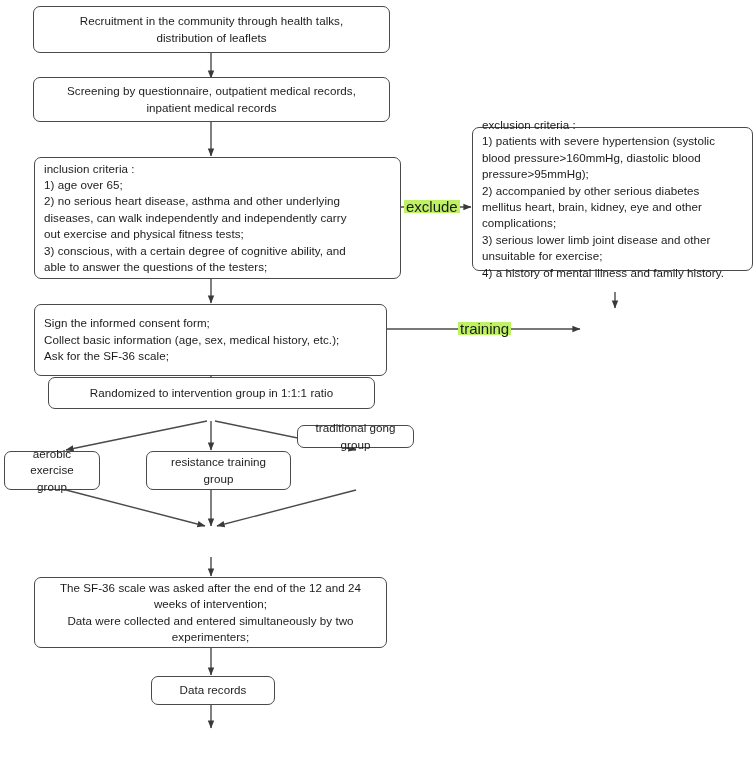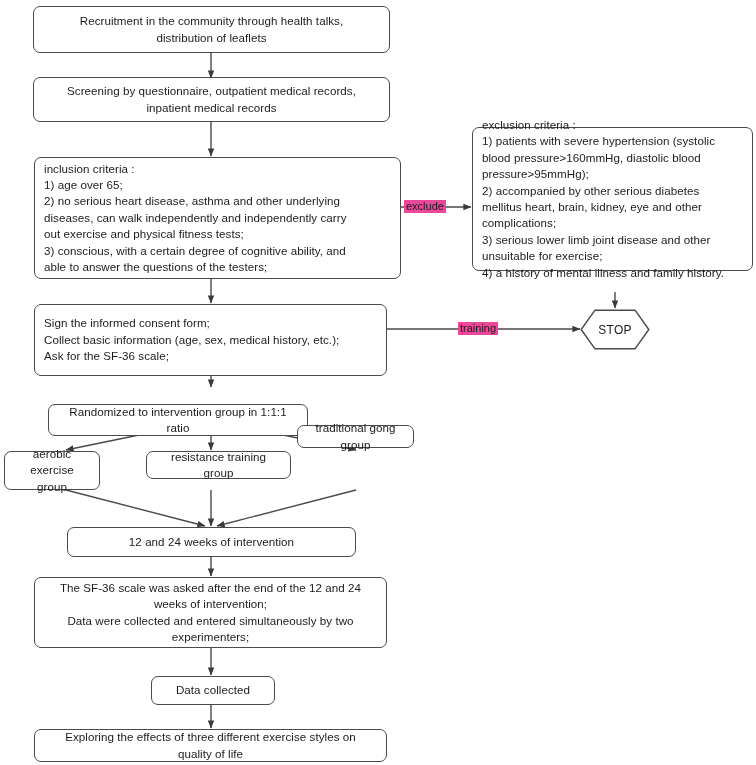--- a/index.html
+++ b/index.html
@@ -31,22 +31,22 @@
 
   .hexwrap{position:absolute;}
   .hexwrap .hexlabel{
     position:absolute;left:0;top:0;width:100%;height:100%;
     display:flex;align-items:center;justify-content:center;
     font-size:12px;letter-spacing:.2px;
   }
 
   .edgelabel{
     position:absolute;
-    font-size:11px;
-    background:#ec4899;
+    font-size:15px;
+    background:#bef264;
     padding:0 2px;
     white-space:nowrap;
     line-height:13px;
   }
 </style>
 </head>
 <body>
 
 <div id="chart">
 
@@ -124,59 +124,46 @@
   <div class="edgelabel" style="left:404px;top:200px;">exclude</div>
 
   <div class="node lft" style="left:34px;top:304px;width:353px;height:72px;">
     <div class="txt">Sign the informed consent form;
 Collect basic information (age, sex, medical history, etc.);
 Ask for the SF-36 scale;</div>
   </div>
 
   <div class="edgelabel" style="left:458px;top:322px;">training</div>
 
-  <div class="hexwrap" style="left:580px;top:309px;width:70px;height:41px;">
-    <svg width="70" height="41" viewBox="0 0 70 41">
-      <path d="M15,1.2 L55,1.2 L68.8,20.5 L55,39.8 L15,39.8 L1.2,20.5 z" fill="#ffffff" stroke="#4a4a4a" stroke-width="1.4" stroke-linejoin="round"></path>
-    </svg>
-    <div class="hexlabel">STOP</div>
-  </div>
 
-  <div class="node ctr" style="left:48px;top:404px;width:260px;height:32px;">
+  <div class="node ctr" style="left:48px;top:377px;width:327px;height:32px;">
     <div class="txt">Randomized to intervention group in 1:1:1 ratio</div>
   </div>
 
   <div class="node ctr" style="left:4px;top:451px;width:96px;height:39px;">
     <div class="txt">aerobic exercise
 group</div>
   </div>
 
-  <div class="node ctr" style="left:146px;top:451px;width:145px;height:28px;">
+  <div class="node ctr" style="left:146px;top:451px;width:145px;height:39px;">
     <div class="txt">resistance training
 group</div>
   </div>
 
   <div class="node ctr" style="left:297px;top:425px;width:117px;height:23px;">
     <div class="txt">traditional gong
 group</div>
   </div>
 
-  <div class="node ctr" style="left:67px;top:527px;width:289px;height:30px;">
-    <div class="txt">12 and 24 weeks of intervention</div>
-  </div>
 
   <div class="node ctr" style="left:34px;top:577px;width:353px;height:71px;">
     <div class="txt">The SF-36 scale was asked after the end of the 12 and 24
 weeks of intervention;
 Data were collected and entered simultaneously by two
 experimenters;</div>
   </div>
 
   <div class="node ctr" style="left:151px;top:676px;width:124px;height:29px;">
-    <div class="txt">Data collected</div>
+    <div class="txt">Data records</div>
   </div>
 
-  <div class="node ctr" style="left:34px;top:729px;width:353px;height:33px;">
-    <div class="txt">Exploring the effects of three different exercise styles on
-quality of life</div>
-  </div>
 
 </div>
 
 </body></html>

